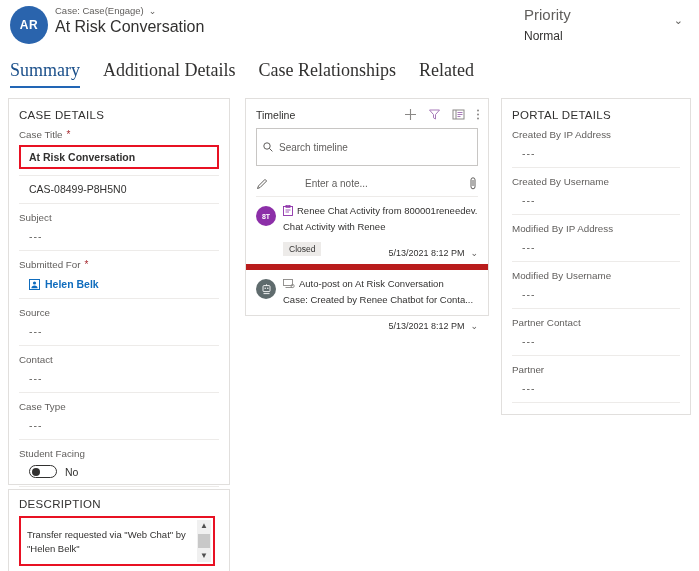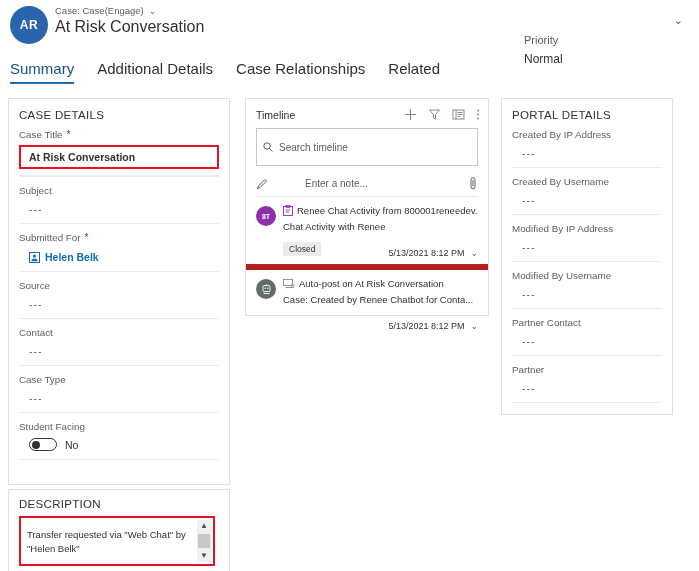--- a/index.html
+++ b/index.html
@@ -20,42 +20,42 @@
     border-radius:50%; background:#2A64AD; color:#fff;
     display:flex; align-items:center; justify-content:center;
     font-size:12px; font-weight:600; letter-spacing:.5px;
   }
   .hdr-left { position:absolute; left:55px; top:5px; }
   .hdr-entity { font-size:9.5px; color:#605e5c; display:flex; align-items:center; gap:5px; }
   .hdr-entity .chev { color:#605e5c; font-size:9px; }
   .hdr-title { font-size:16px; color:#323130; margin-top:2px; font-weight:400; }
 
   .hdr-right { position:absolute; left:524px; top:6px; width:165px; }
-  .hdr-right .lbl { font-size:11px; color:#605e5c;margin-top:28px; }
+  .hdr-right .lbl { font-size:15px; color:#605e5c; }
   .hdr-right .val { font-size:12px; color:#323130; margin-top:6px; }
   .hdr-right-chev { position:absolute; right:6px; top:8px; color:#605e5c; font-size:11px; }
 
   
   .tabs { position:absolute; left:0; top:60px; width:699px; height:29px;
           display:flex; align-items:flex-start; gap:0px; }
-  .tab { font-size:15px; color:#323130; padding:0 0 7px 0; margin-right:23px;
-         position:relative; cursor:pointer; white-space:nowrap; }
+  .tab { font-size:18px; color:#323130; padding:0 0 7px 0; margin-right:23px;
+         position:relative; cursor:pointer; white-space:nowrap;font-family:Liberation Serif, serif; }
   .tab:first-child { margin-left:10px; }
   .tab.active { color:#1a4f8a; }
   .tab.active:after { content:""; position:absolute; left:0; right:0; bottom:0;
                       height:2px; background:#2266b5; }
 
   
   .panel { position:absolute; background:#fff; border:1px solid #e1dfdd; }
   .panel-title { font-size:11.5px; color:#323130; letter-spacing:.3px; }
 
   .case-details { left:8px; top:98px; width:222px; height:387px; }
   .description { left:8px; top:489px; width:222px; height:88px; }
   .timeline { left:245px; top:98px; width:244px; height:218px; }
-  .portal { left:501px; top:98px; width:172px; height:317px; }
+  .portal { left:501px; top:98px; width:190px; height:317px; }
 
   
   .fld { position:relative; padding:0 10px; }
   .fld .flabel { font-size:9.8px; color:#605e5c; padding-top:8px; display:flex; align-items:center; gap:4px;}
   .req { color:#a4262c; font-size:10px; }
   .fld .fvalue { font-size:10.5px; color:#323130; padding:7px 0 8px 10px; }
   .fld .fvalue.dash { color:#605e5c; letter-spacing:1px; }
   .divider { height:1px; background:#edebe9; margin:0 10px; }
 
   .redbox { border:2px solid #e81123; }
@@ -146,20 +146,21 @@
           <span class="req">*</span>
       </div>
       <div class="redbox" style="margin:5px 0 0 0;">
         <div class="fvalue" style="padding:4px 0 4px 8px; font-weight:bold;">At Risk Conversation</div>
       </div>
       <div style="height:6px;"></div>
     </div>
     <div class="divider"></div>
 
     <div class="fld">
+      <div class="fvalue">CAS-08499-P8H5N0</div>
     </div>
     <div class="divider"></div>
 
     <div class="fld">
       <div class="flabel">
         <span>Subject</span>
       </div>
       <div class="fvalue dash">---</div>
     </div>
     <div class="divider"></div>

